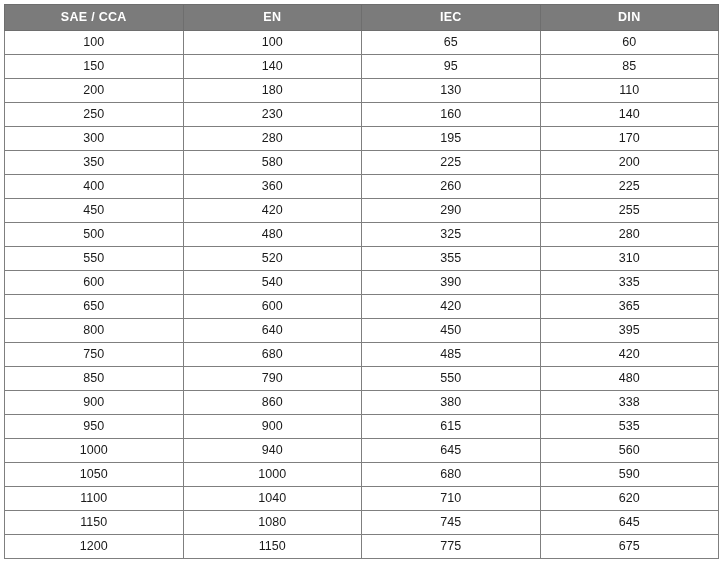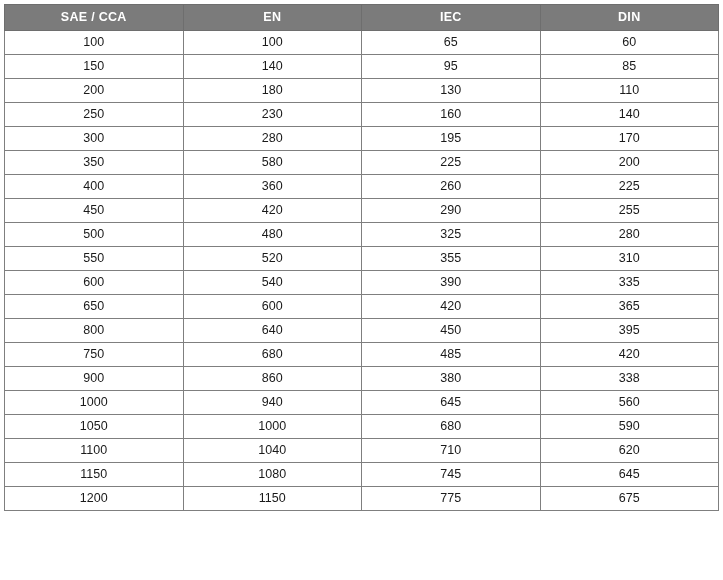--- a/index.html
+++ b/index.html
@@ -143,24 +143,36 @@
           <td>450</td>
           <td>395</td>
         </tr>
         <tr>
           <td>750</td>
           <td>680</td>
           <td>485</td>
           <td>420</td>
         </tr>
         <tr>
+          <td>850</td>
+          <td>790</td>
+          <td>550</td>
+          <td>480</td>
+        </tr>
+        <tr>
           <td>900</td>
           <td>860</td>
           <td>380</td>
           <td>338</td>
+        </tr>
+        <tr>
+          <td>950</td>
+          <td>900</td>
+          <td>615</td>
+          <td>535</td>
         </tr>
         <tr>
           <td>1000</td>
           <td>940</td>
           <td>645</td>
           <td>560</td>
         </tr>
         <tr>
           <td>1050</td>
           <td>1000</td>

